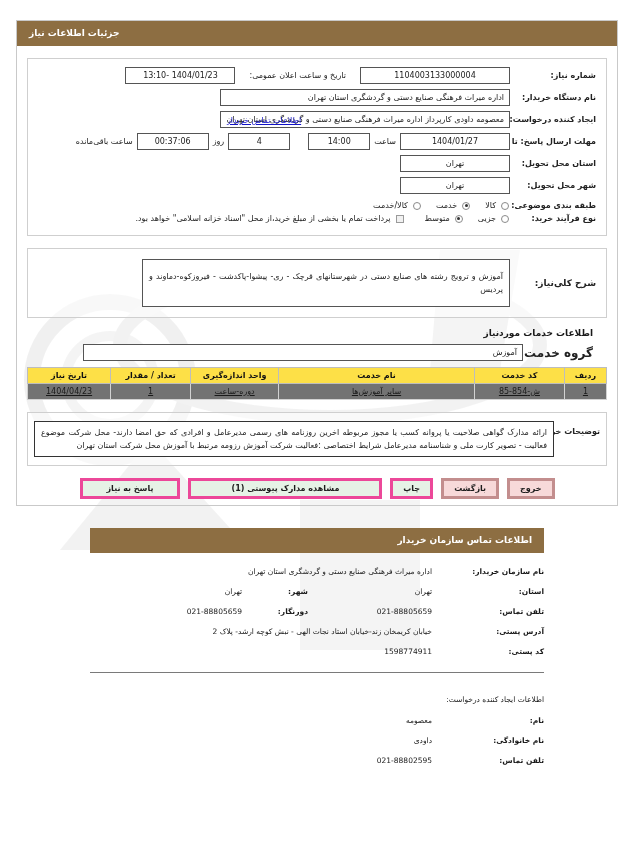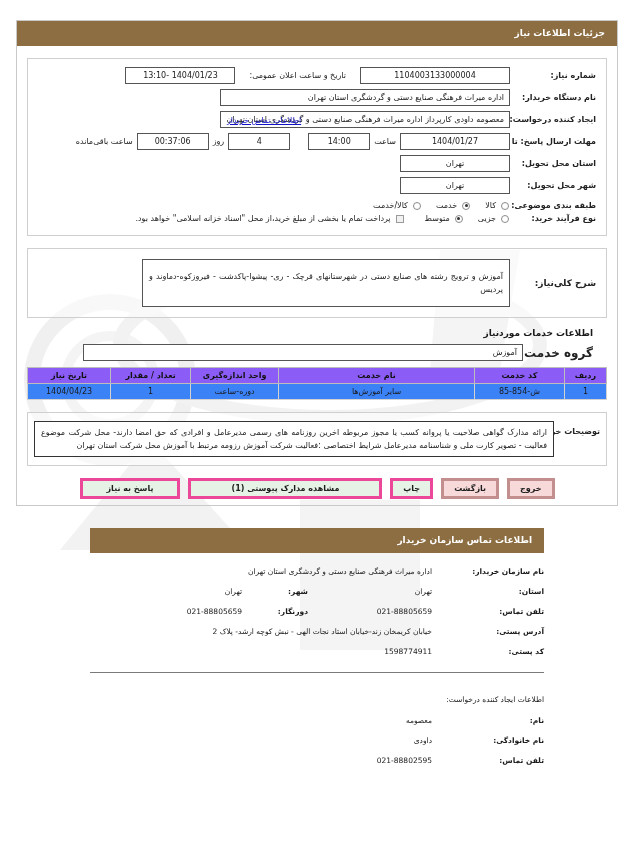--- a/index.html
+++ b/index.html
@@ -37,21 +37,21 @@
     margin: 20px 16px 0 16px;
     border: 1px solid #c9c9c9;
     background: transparent;
   }
   .section-header {
     background: #8d6e42;
     color: #ffffff;
     font-size: 9px;
     font-weight: bold;
     padding: 7px 12px 8px 12px;
-    text-align: right;
+    text-align: left;
   }
   .panel {
     border: 1px solid #cfcfcf;
     background: rgba(255,255,255,0.55);
     margin: 12px 10px 0 10px;
     padding: 8px 6px 8px 6px;
   }
   .row {
     display: flex;
     align-items: center;
@@ -148,31 +148,32 @@
   }
 
   table.svc {
     width: 580px;
     margin: 6px auto 0 auto;
     border-collapse: collapse;
     font-size: 8px;
     background:#fff;
   }
   table.svc th {
-    background: #8b5cf6;
+    background: #fde047;
     border: 1px solid #bdbdbd;
     font-weight: bold;
     padding: 3px 2px;
     color:#111;
   }
   table.svc td {
     border: 1px solid #d2d2d2;
     padding: 3px 18px;
     text-align: center;
-    background:#3b82f6;
+    background:#737373;
+    text-decoration:underline;
   }
 
   .btn-bar {
     display: flex; justify-content: center; gap: 8px;
     margin: 12px 0 6px 0;
   }
   .btn {
     font-size: 8px; font-weight: bold;
     padding: 3px 10px;
     border: 3px solid #ec4899;

